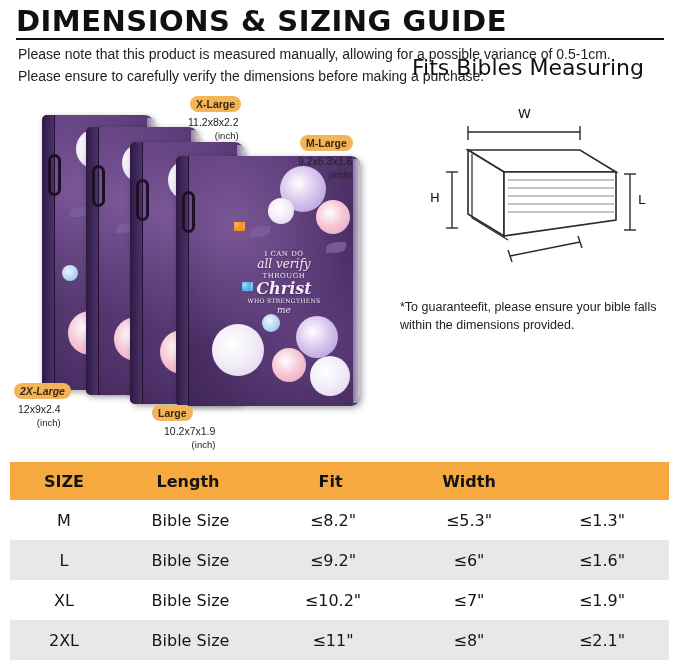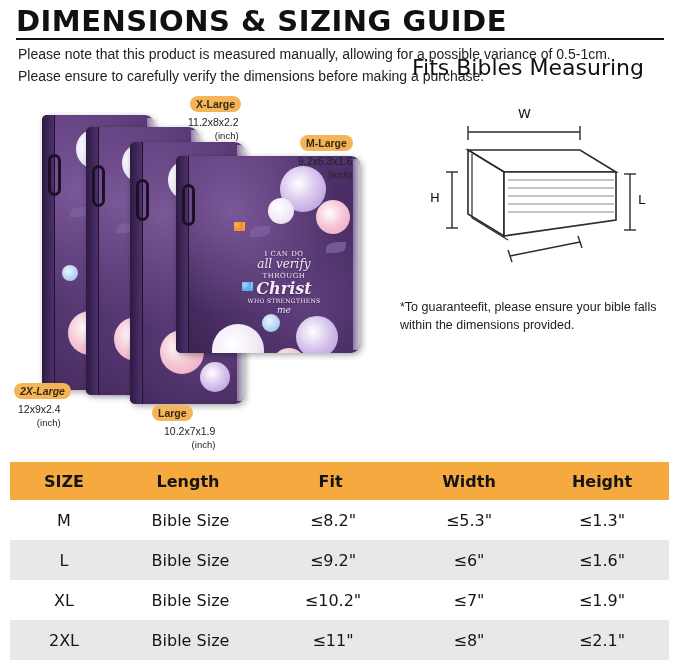--- a/index.html
+++ b/index.html
@@ -253,21 +253,21 @@
       <div class="spine"></div>
       <div class="edge"></div>
       <div class="handle"></div>
       <div class="fl white" style="left:38px; top:18px; width:40px; height:40px;"></div>
       <div class="fl lilac" style="left:72px; top:50px; width:26px; height:26px;"></div>
       <div class="butterfly blue" style="left:62px; top:118px;"></div>
       <div class="fl pink" style="left:30px; top:188px; width:44px; height:44px;"></div>
       <div class="fl lilac" style="left:70px; top:220px; width:30px; height:30px;"></div>
     </div>
 
-    <div class="book" style="left:176px; top:66px; width:184px; height:197px;">
+    <div class="book" style="left:176px; top:66px; width:184px; height:250px;">
       <div class="spine"></div>
       <div class="edge"></div>
       <div class="handle"></div>
 
       <div class="fl lilac" style="left:104px; top:10px; width:46px; height:46px;"></div>
       <div class="fl pink" style="left:140px; top:44px; width:34px; height:34px;"></div>
       <div class="fl white" style="left:92px;  top:42px; width:26px; height:26px;"></div>
       <div class="leaf" style="left:74px; top:70px; width:20px; height:11px;"></div>
       <div class="leaf" style="left:150px; top:86px; width:20px; height:11px;"></div>
       <div class="butterfly" style="left:58px; top:66px;"></div>
@@ -355,21 +355,20 @@
   </div>
 
   <div class="guarantee">*To guaranteefit, please ensure your bible falls within the dimensions provided.</div>
 
   <div class="table">
     <div class="trow head">
       <div class="tcell c0">SIZE</div>
       <div class="tcell c2">Length</div>
       <div class="tcell c1">Fit</div>
       <div class="tcell c3">Width</div>
-      <div class="tcell c4">Height</div>
     </div>
 
     <div class="trow odd">
       <div class="tcell c0">M</div>
       <div class="tcell c1">Bible Size</div>
       <div class="tcell c2">≤8.2"</div>
       <div class="tcell c3">≤5.3"</div>
       <div class="tcell c4">≤1.3"</div>
     </div>
 

